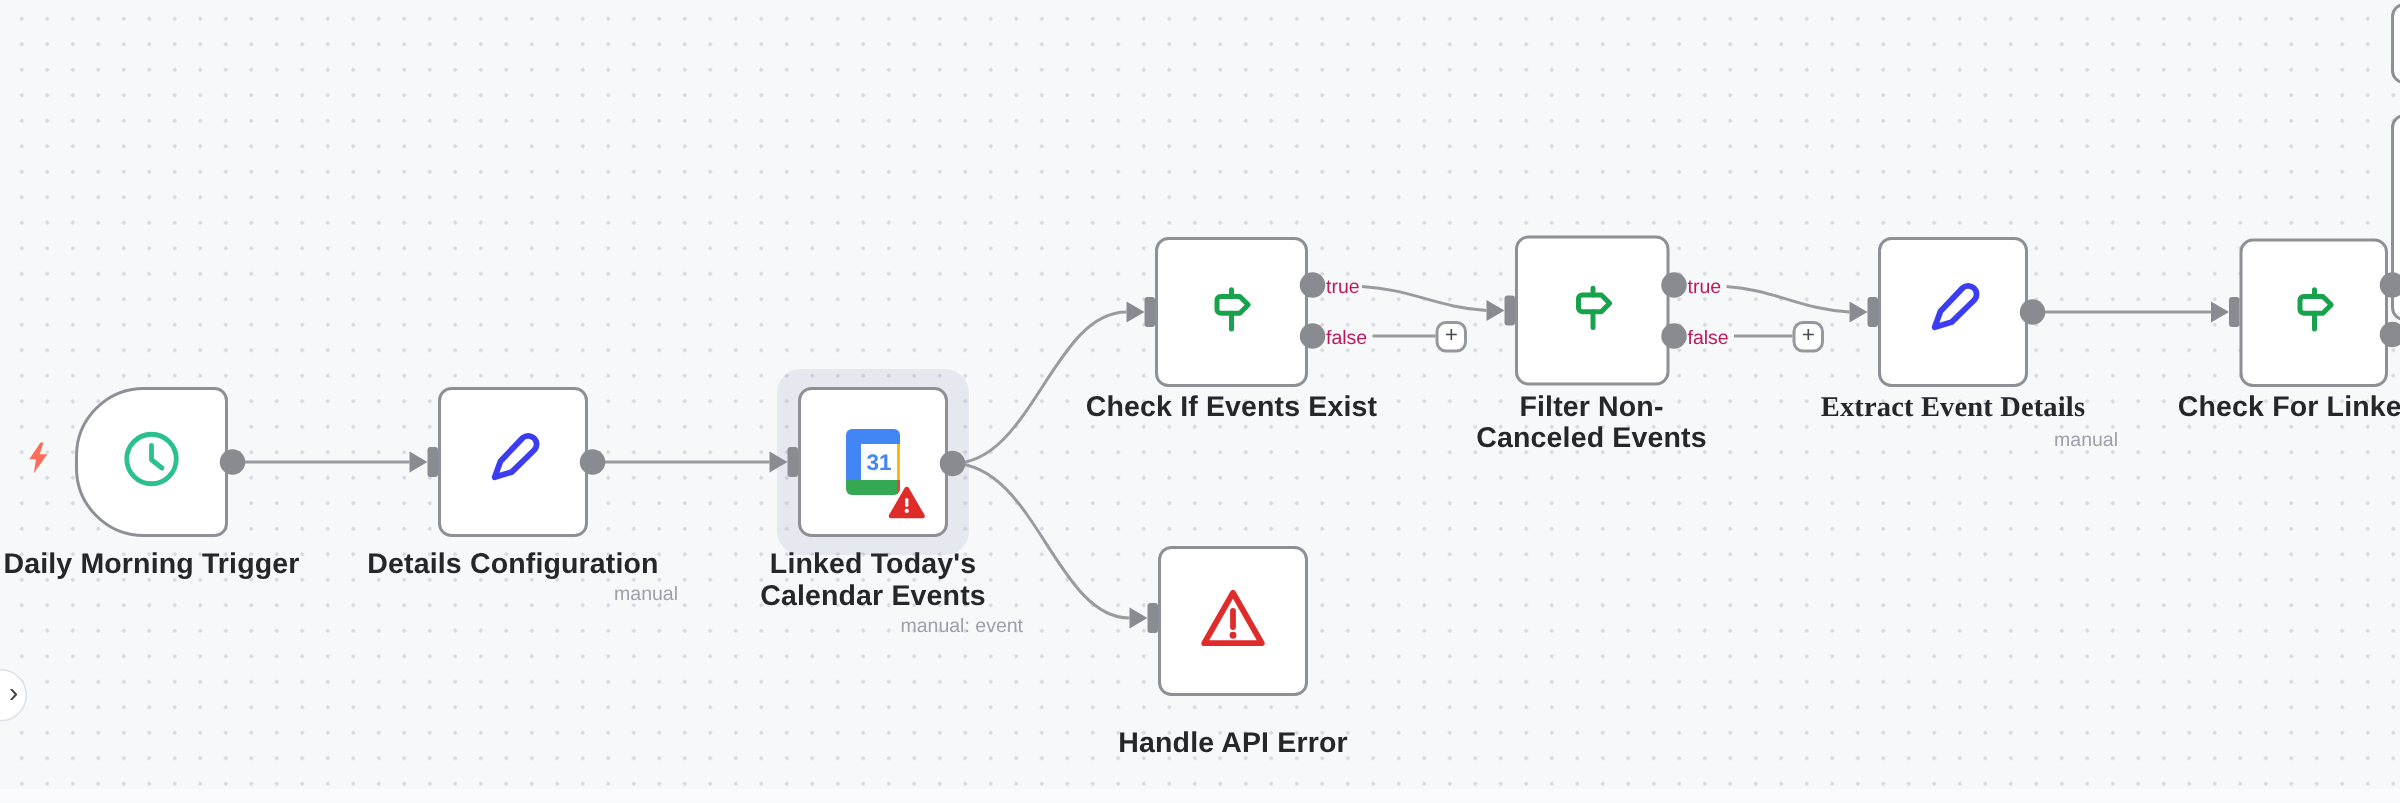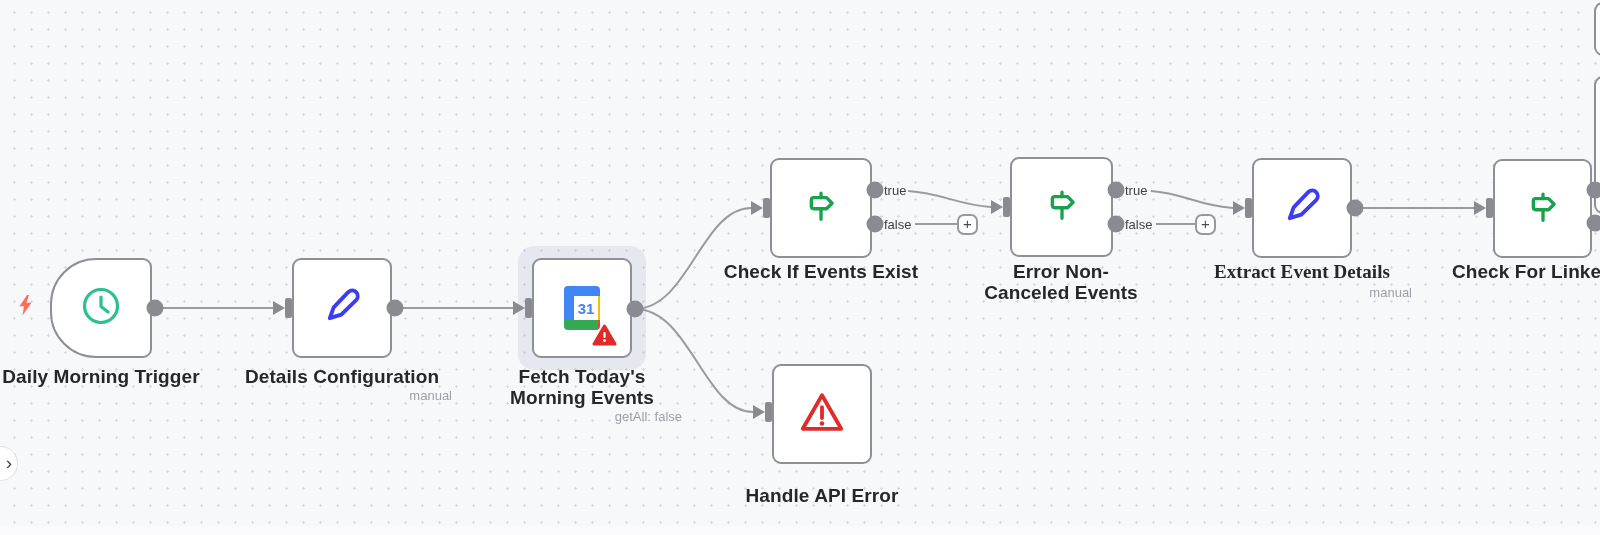--- a/index.html
+++ b/index.html
@@ -19,21 +19,21 @@
   .halo{position:absolute;background:rgba(105,125,165,0.13);border-radius:16px;z-index:1;}
   .nlabel{
     position:absolute;z-index:4;text-align:center;color:#26272b;
     font-size:19px;font-weight:600;line-height:21px;letter-spacing:.1px;
   }
   .nsub{
     position:absolute;z-index:4;text-align:right;color:#9ca0a8;
     font-size:13px;font-weight:400;line-height:16px;
   }
   .branch-label{
-    position:absolute;z-index:6;color:#404040;font-size:13px;line-height:14px;font-weight:400;
+    position:absolute;z-index:6;color:#be185d;font-size:13px;line-height:14px;font-weight:400;
   }
   .plus-btn{
     position:absolute;z-index:6;width:21px;height:21px;background:#fff;
     border:2px solid #97989e;border-radius:7px;box-sizing:border-box;
     color:#4a4b50;font-size:15px;line-height:16px;text-align:center;cursor:pointer;
   }
   svg.conn-layer{position:absolute;left:0;top:0;z-index:5;pointer-events:none;}
   .conn-layer path{stroke:#9a9ba1;stroke-width:2;fill:none;}
   .conn-layer .ep{fill:#8a8b91;}
   .gcal{position:relative;width:36px;height:44px;border-radius:4px;overflow:hidden;}
@@ -144,22 +144,22 @@
     <span class="day">31</span>
   </span>
 </div>
 <span class="badge" style="left:592px;top:324px;">
   <svg width="25" height="22" viewBox="0 0 25 22">
     <path d="M12.5 2 L23 20 H2 Z" fill="#e02b2b" stroke="#e02b2b" stroke-width="3" stroke-linejoin="round"></path>
     <rect x="11.4" y="8" width="2.2" height="6" rx="1.1" fill="#fff"></rect>
     <circle cx="12.5" cy="16.6" r="1.4" fill="#fff"></circle>
   </svg>
 </span>
-<div class="nlabel" style="left:482px;top:366px;width:200px;">Fetch Today's Morning Events</div>
-<div class="nsub" style="left:482px;top:409px;width:200px;">getAll: false</div>
+<div class="nlabel" style="left:482px;top:366px;width:200px;">Linked Today's Calendar Events</div>
+<div class="nsub" style="left:482px;top:409px;width:200px;">manual: event</div>
 
 <div class="node" style="left:770px;top:158px;width:102px;height:100px;">
   <span>
     <svg width="40" height="40" viewBox="0 0 36 36">
       <path d="M18 6.5 V10.5 M18 20.5 V30" stroke="#17a24b" stroke-width="3" stroke-linecap="round" fill="none"></path>
       <path d="M11.5 10.5 H23 L28 15.5 L23 20.5 H11.5 A2.2 2.2 0 0 1 9.3 18.3 V12.7 A2.2 2.2 0 0 1 11.5 10.5 Z" fill="none" stroke="#17a24b" stroke-width="3" stroke-linejoin="round"></path>
     </svg>
   </span>
 </div>
 <div class="branch-label" style="left:884px;top:184px;">true</div>
@@ -171,21 +171,21 @@
   <span>
     <svg width="40" height="40" viewBox="0 0 36 36">
       <path d="M18 6.5 V10.5 M18 20.5 V30" stroke="#17a24b" stroke-width="3" stroke-linecap="round" fill="none"></path>
       <path d="M11.5 10.5 H23 L28 15.5 L23 20.5 H11.5 A2.2 2.2 0 0 1 9.3 18.3 V12.7 A2.2 2.2 0 0 1 11.5 10.5 Z" fill="none" stroke="#17a24b" stroke-width="3" stroke-linejoin="round"></path>
     </svg>
   </span>
 </div>
 <div class="branch-label" style="left:1125px;top:184px;">true</div>
 <div class="branch-label" style="left:1125px;top:218px;">false</div>
 <div class="plus-btn" style="left:1195px;top:214px;">+</div>
-<div class="nlabel" style="left:976px;top:261px;width:170px;">Error Non-Canceled Events</div>
+<div class="nlabel" style="left:976px;top:261px;width:170px;">Filter Non-Canceled Events</div>
 
 <div class="node" style="left:1252px;top:158px;width:100px;height:100px;">
   <span>
     <svg width="46" height="46" viewBox="0 0 32 32">
       <path d="M7.5 24.5 L10.2 17 L20.5 6.2 A3.9 3.9 0 0 1 26 11.7 L15.5 22 L7.5 24.5 Z" fill="none" stroke="#3c3cf2" stroke-width="2.7" stroke-linejoin="round" stroke-linecap="round"></path>
     </svg>
   </span>
 </div>
 <div class="nlabel" style="left:1192px;top:261px;width:220px;font-family:Liberation Serif, serif;">Extract Event Details</div>
 <div class="nsub" style="left:1192px;top:285px;width:220px;">manual</div>

